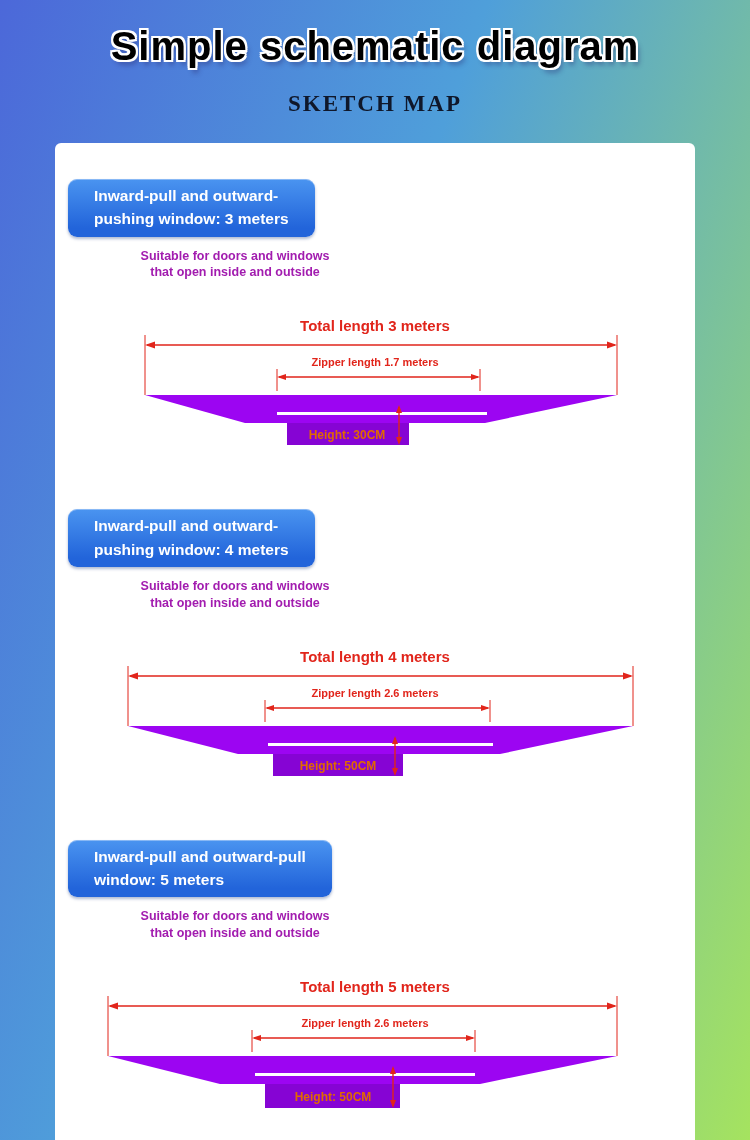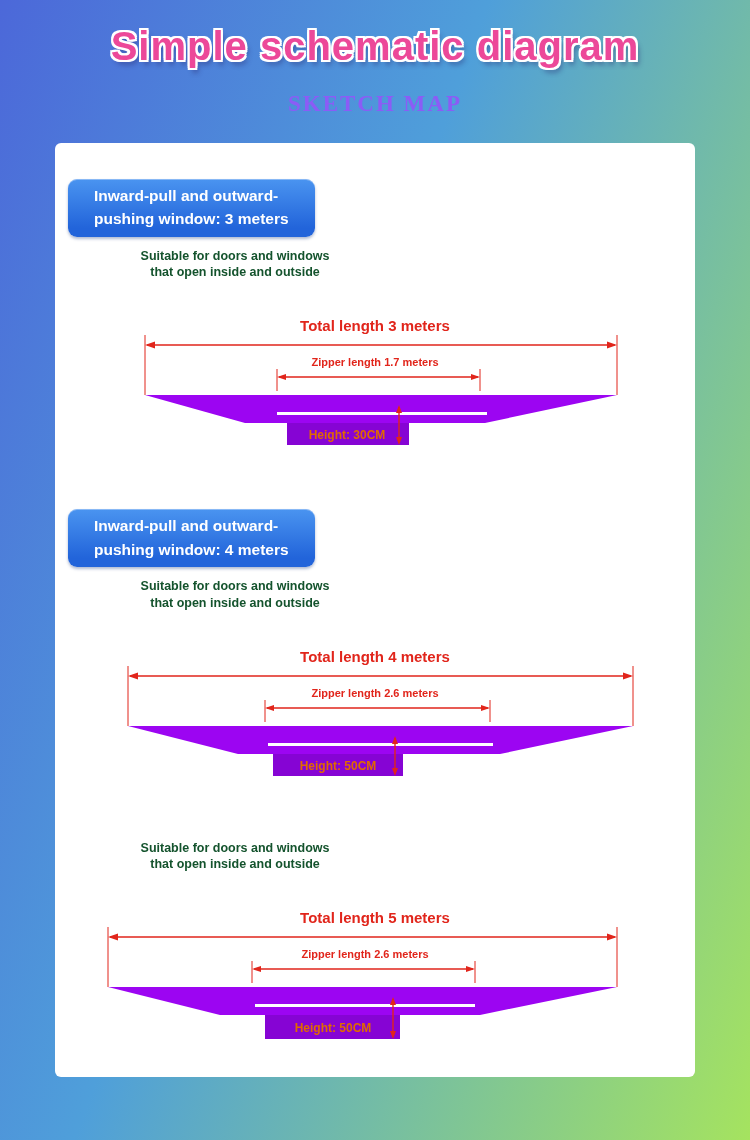--- a/index.html
+++ b/index.html
@@ -5,31 +5,31 @@
   html,body{margin:0;padding:0;}
   body{
     width:750px;height:1140px;
     background:linear-gradient(110deg,#4c68d9 0%,#4f9fda 42%,#a5e35f 100%);
     font-family:"Liberation Sans",sans-serif;
     overflow:hidden;
   }
   .header{padding-top:24px;text-align:center;}
   .main-title{
     font-size:40px;font-weight:bold;letter-spacing:1px;
-    color:#ec4899;
+    color:#000000;
     text-shadow:
       -2px -2px 0 #fff, 2px -2px 0 #fff, -2px 2px 0 #fff, 2px 2px 0 #fff,
       -2px 0 0 #fff, 2px 0 0 #fff, 0 -2px 0 #fff, 0 2px 0 #fff,
       3px 5px 5px rgba(40,40,110,.45);
     margin:0;
   }
   .sub-title{
     margin-top:22px;
     font-family:"Liberation Serif",serif;
-    font-size:23px;font-weight:bold;color:#8b5cf6;letter-spacing:2px;
+    font-size:23px;font-weight:bold;color:#0f172a;letter-spacing:2px;
   }
   .card{
     width:640px;margin:26px auto 0;
     background:#ffffff;border-radius:6px;
     padding:36px 0 20px;
     box-sizing:border-box;
   }
   .pill{
     display:inline-block;
     margin-left:13px;
@@ -37,21 +37,21 @@
     background:linear-gradient(180deg,#4a94f0 0%,#2264da 85%);
     border-radius:9px;
     color:#ffffff;font-weight:bold;font-size:15.5px;line-height:1.5;
     white-space:pre-line;
     box-shadow:0 2px 3px rgba(30,60,130,.35), inset 0 1px 0 rgba(255,255,255,.35);
   }
   .section-subtitle{
     margin:11px 0 0 42px;
     width:276px;
     text-align:center;
-    color:#14532d;font-weight:bold;font-size:12.5px;line-height:1.35;
+    color:#a21caf;font-weight:bold;font-size:12.5px;line-height:1.35;
     white-space:pre-line;
   }
   .diagram{display:block;margin:34px 0 54px 0;}
   .diagram text{font-family:"Liberation Sans",sans-serif;font-weight:bold;}
   .dim-text{font-size:15px;fill:#e1251b;}
   .zip-text{font-size:11px;fill:#e1251b;}
   .h-text{font-size:12px;fill:#e06a00;}
   .dim-line{stroke:#e1251b;stroke-width:1.4;}
   .dim-tick{stroke:#e1251b;stroke-width:1;}
   .arrow-head{fill:#e1251b;}
@@ -119,20 +119,22 @@
       <rect class="zipper-line" x="213" y="97" width="225" height="3"></rect>
       <rect class="awning-dark" x="218" y="108" width="130" height="22"></rect>
       <text class="h-text" x="283" y="124" text-anchor="middle">Height: 50CM</text>
       <line class="dim-line" x1="340" y1="92" x2="340" y2="128"></line>
       <polygon class="arrow-head" points="340,90 337,98 343,98"></polygon>
       <polygon class="arrow-head" points="340,130 337,122 343,122"></polygon>
     </svg>
   </div>
 
   <div class="section">
+    <span class="pill">Inward-pull and outward-pull
+window: 5 meters</span>
     <div class="section-subtitle">Suitable for doors and windows
 that open inside and outside</div>
     <svg class="diagram" style="margin-bottom:10px" width="640" height="140" viewBox="0 0 640 140">
       <text class="dim-text" x="320" y="16" text-anchor="middle">Total length 5 meters</text>
       <line class="dim-tick" x1="53" y1="20" x2="53" y2="80"></line>
       <line class="dim-tick" x1="562" y1="20" x2="562" y2="80"></line>
       <line class="dim-line" x1="55" y1="30" x2="560" y2="30"></line>
       <polygon class="arrow-head" points="53,30 63,26.5 63,33.5"></polygon>
       <polygon class="arrow-head" points="562,30 552,26.5 552,33.5"></polygon>
       <text class="zip-text" x="310" y="51" text-anchor="middle">Zipper length 2.6 meters</text>

